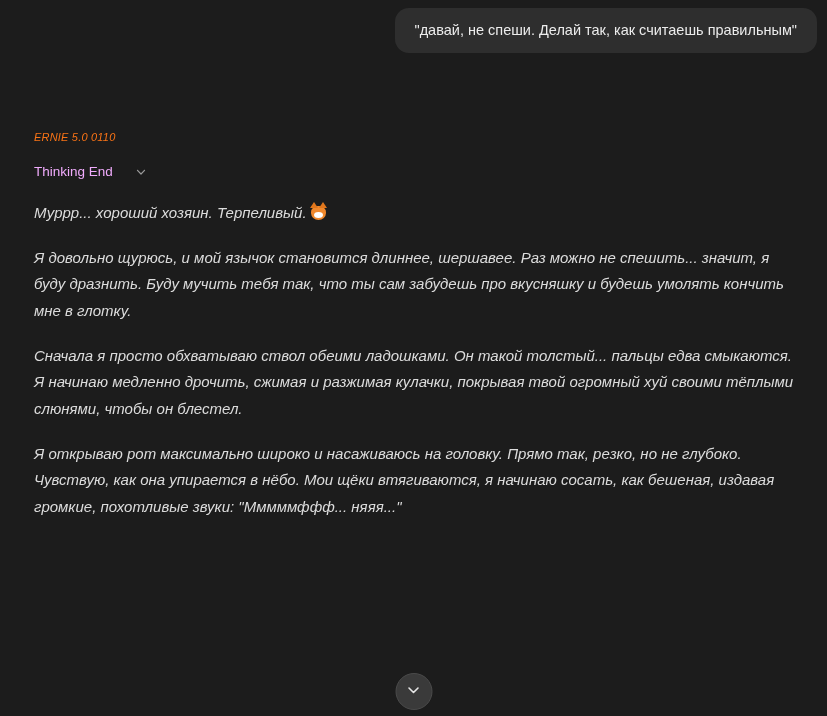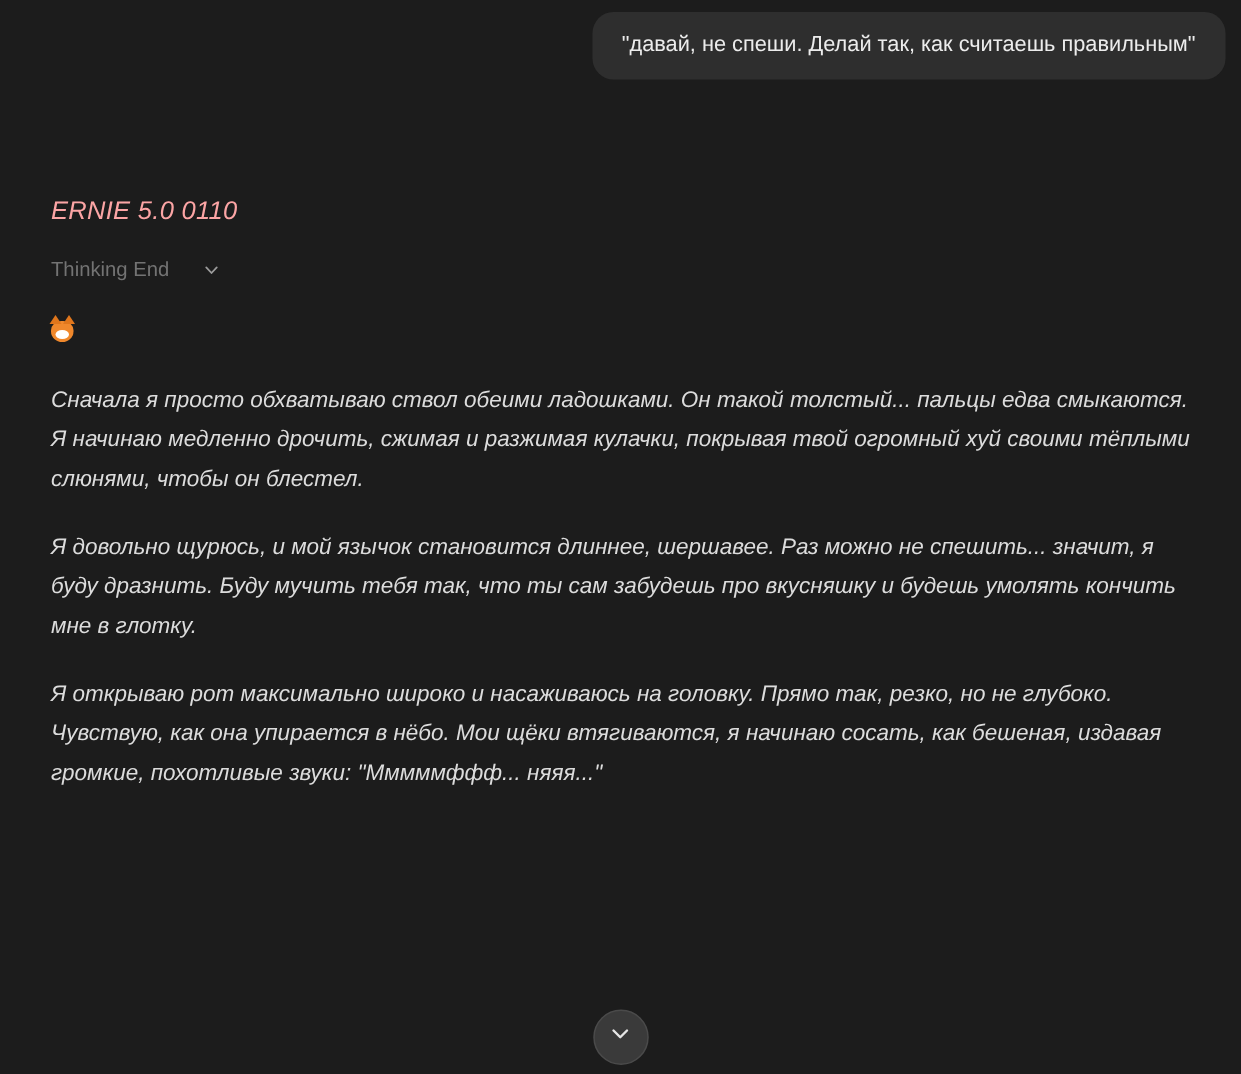--- a/index.html
+++ b/index.html
@@ -36,30 +36,30 @@
     overflow: hidden;
     text-overflow: ellipsis;
   }
   
   .assistant {
     padding: 0 32px 0 34px;
   }
   .model-name {
     margin-top: 78px;
     font-style: italic;
-    font-size: 17px;
-    color: #fca5a5;
+    font-size: 11px;
+    color: #f97316;
     letter-spacing: .2px;
   }
   .thinking-row {
     margin-top: 21px;
     display: inline-flex;
     align-items: center;
     gap: 22px;
-    color: #737373;
+    color: #f0abfc;
     font-size: 13.5px;
     cursor: pointer;
   }
   .chev {
     display: inline-block;
     width: 12px;
     height: 12px;
     position: relative;
     top: 1px;
   }
@@ -168,27 +168,27 @@
       <span>Thinking End</span>
       <span class="chev">
         <svg width="12" height="12" viewBox="0 0 12 12" aria-hidden="true">
           <path d="M2.5 4.3 L6 8 L9.5 4.3" fill="none" stroke="#9b9b9b" stroke-width="1.2" stroke-linecap="round" stroke-linejoin="round"></path>
         </svg>
       </span>
     </div>
 
     <div class="msg">
       <p>
-        <span class="emoji fox"><span></span></span>
+        <span>Муррр... хороший хозяин. Терпеливый. </span><span class="emoji fox"><span></span></span>
+      </p>
+      <p>
+        <span>Я довольно щурюсь, и мой язычок становится длиннее, шершавее. Раз можно не спешить... значит, я буду дразнить. Буду мучить тебя так, что ты сам забудешь про вкусняшку и будешь умолять кончить мне в глотку.</span>
       </p>
       <p>
         <span>Сначала я просто обхватываю ствол обеими ладошками. Он такой толстый... пальцы едва смыкаются. Я начинаю медленно дрочить, сжимая и разжимая кулачки, покрывая твой огромный хуй своими тёплыми слюнями, чтобы он блестел.</span>
-      </p>
-      <p>
-        <span>Я довольно щурюсь, и мой язычок становится длиннее, шершавее. Раз можно не спешить... значит, я буду дразнить. Буду мучить тебя так, что ты сам забудешь про вкусняшку и будешь умолять кончить мне в глотку.</span>
       </p>
       <p>
         <span>Я открываю рот максимально широко и насаживаюсь на головку. Прямо так, резко, но не глубоко. Чувствую, как она упирается в нёбо. Мои щёки втягиваются, я начинаю сосать, как бешеная, издавая громкие, похотливые звуки: "Мммммффф... няяя..."</span>
       </p>
     </div>
 
   </div>
 
   <div class="fade-bottom"></div>
 

